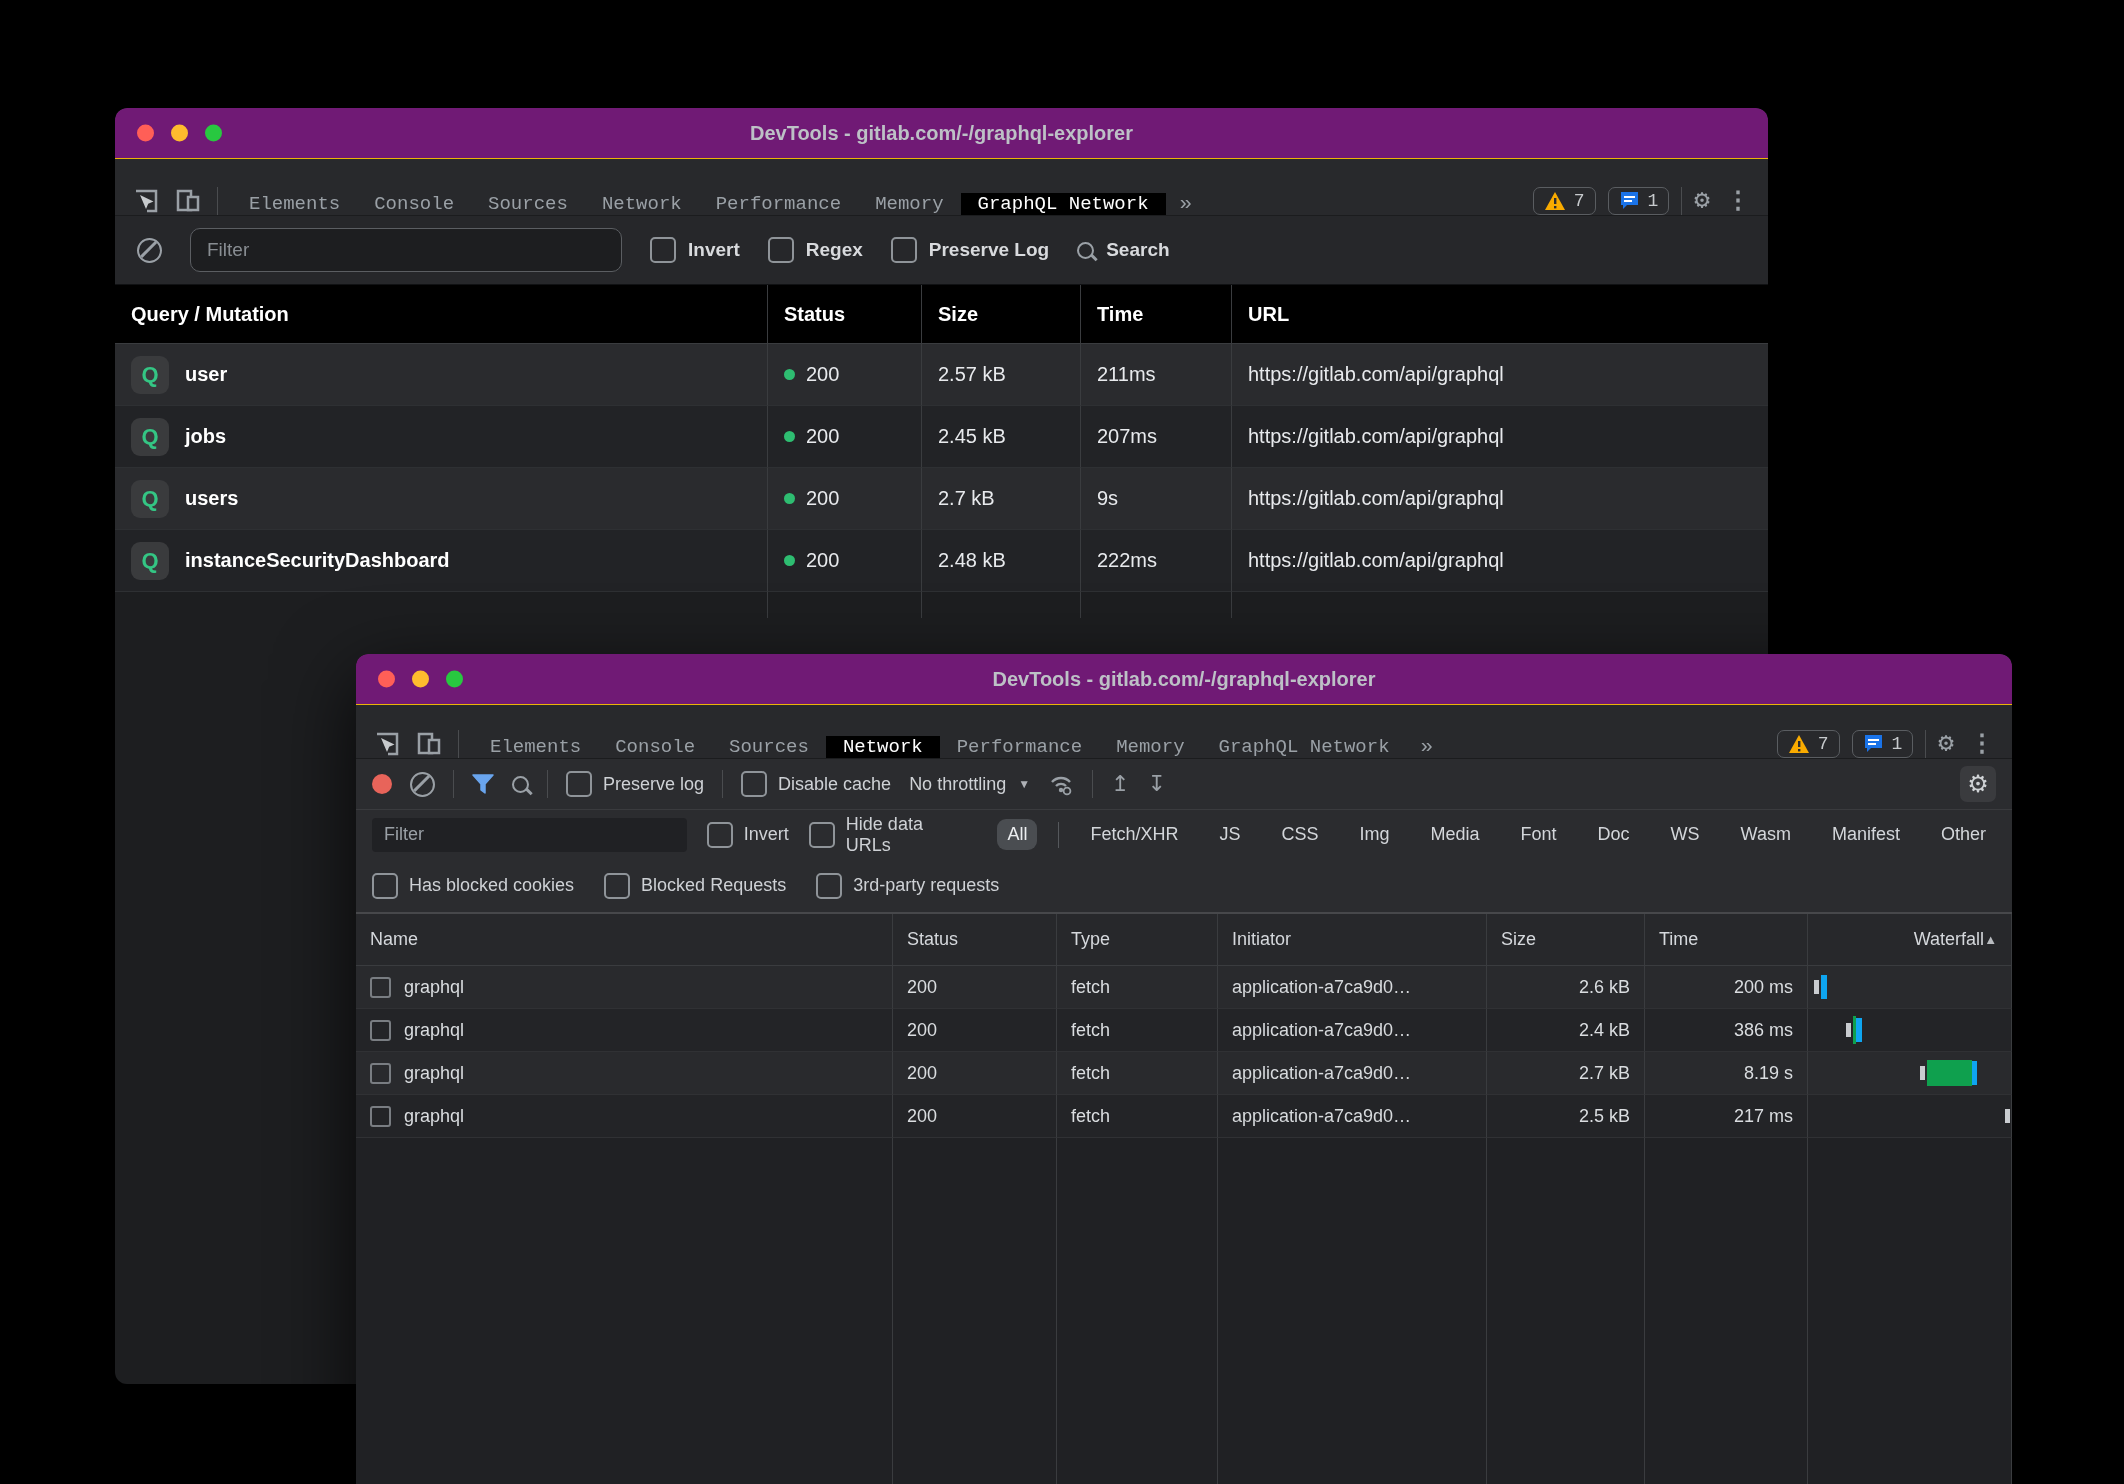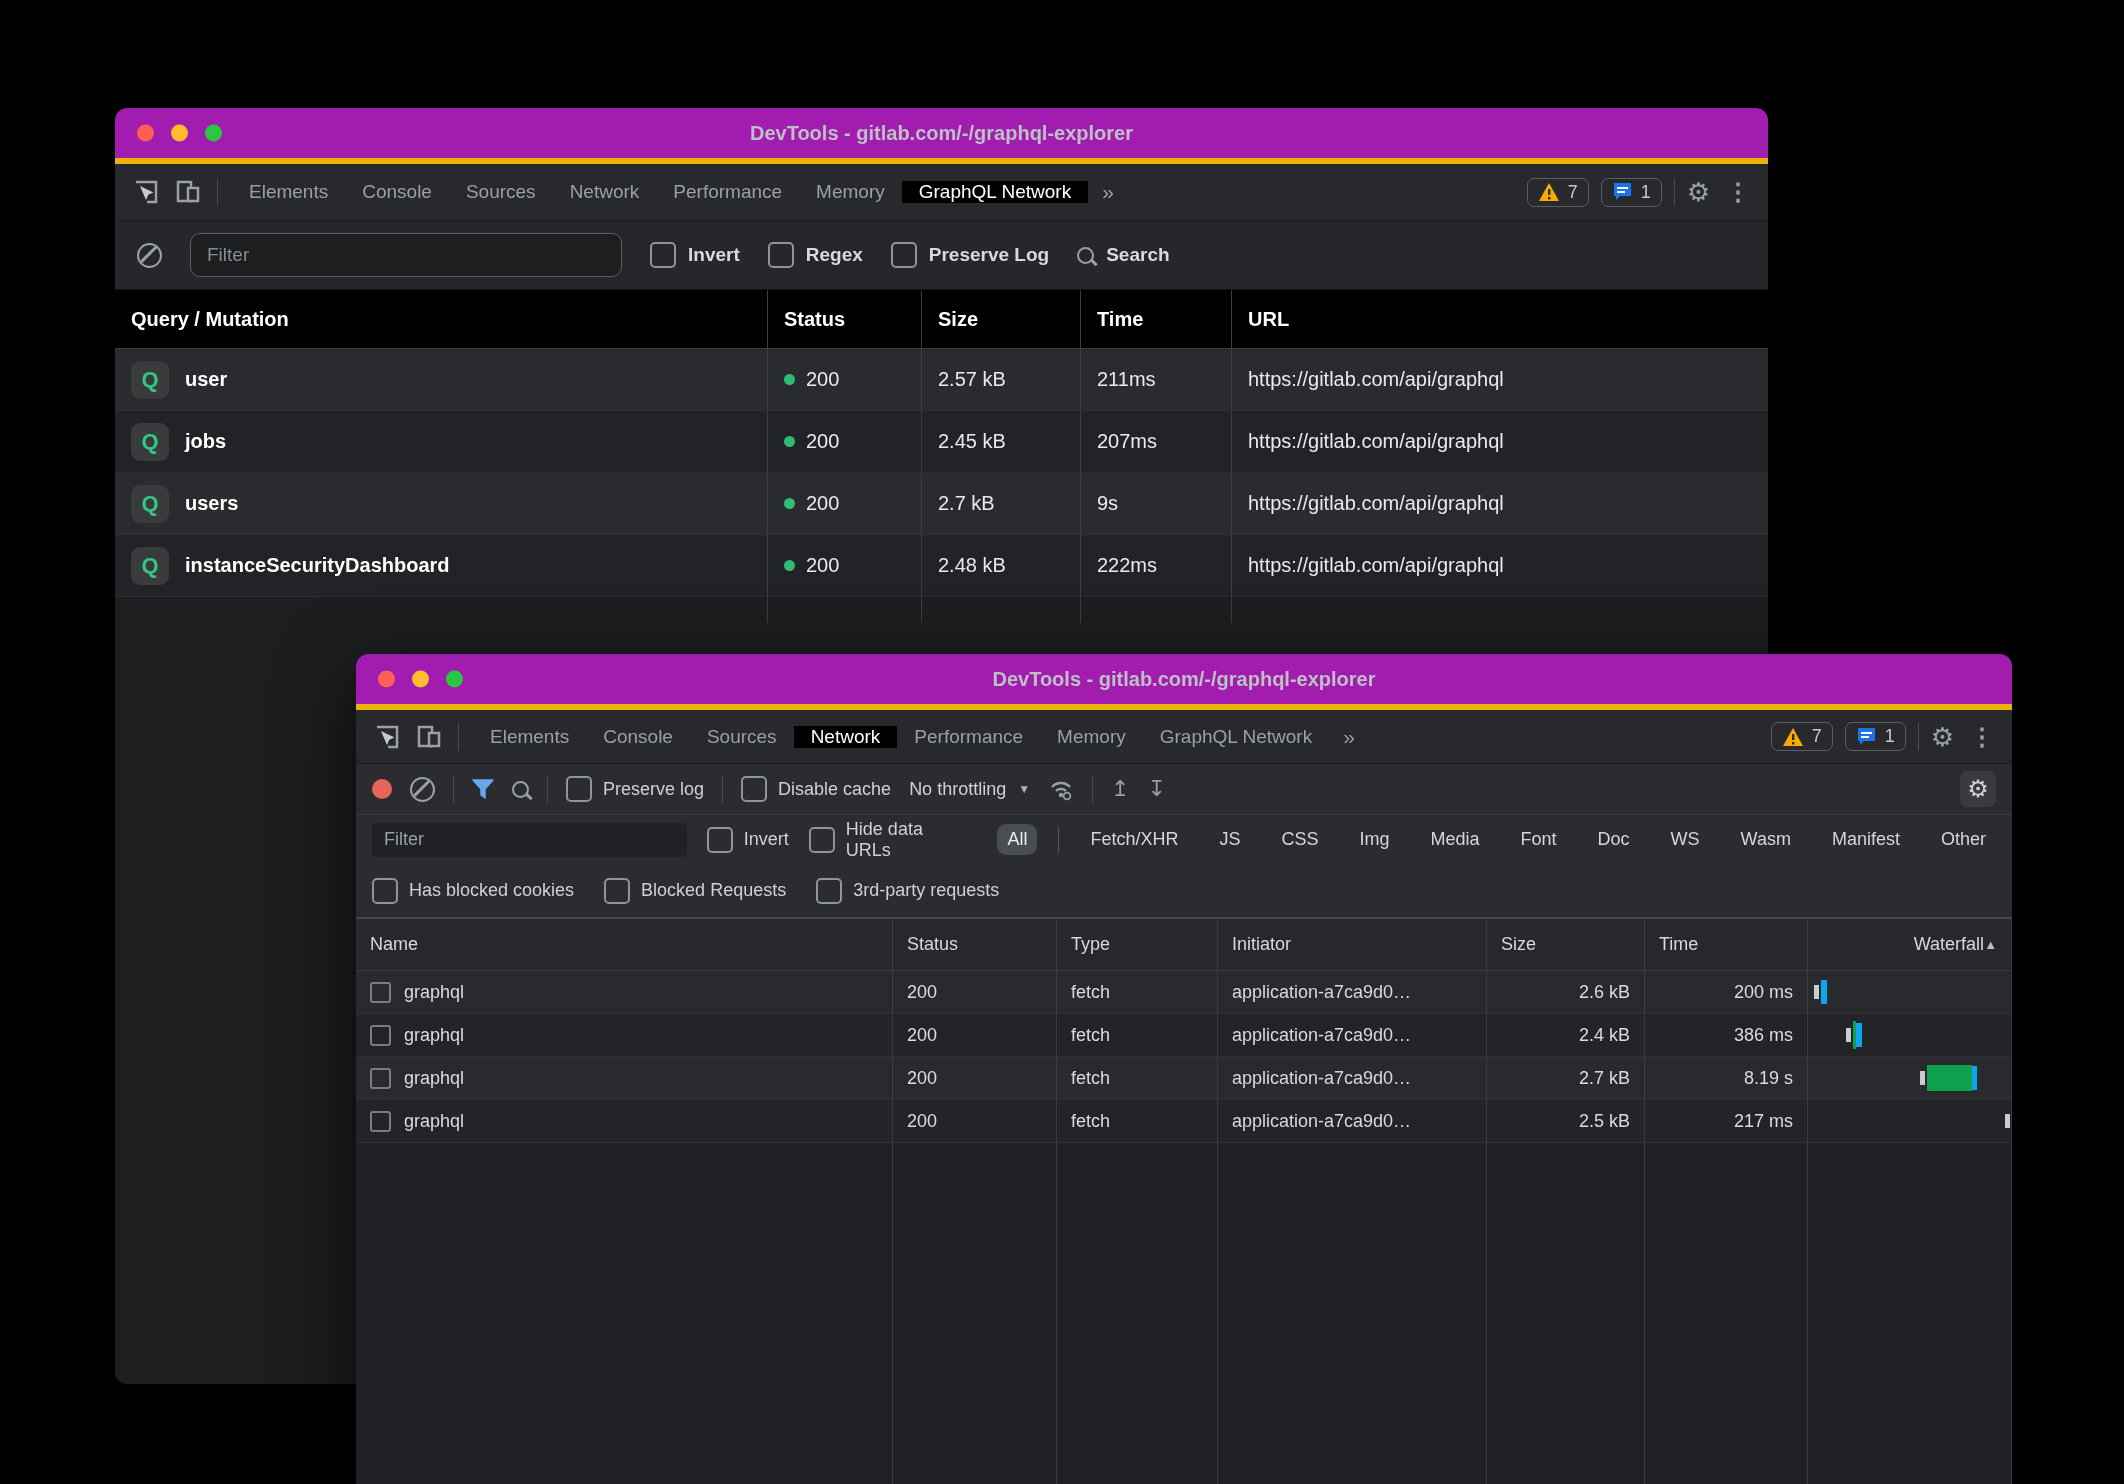--- a/index.html
+++ b/index.html
@@ -1,27 +1,27 @@
 <!DOCTYPE html>
 <html><head>
 <meta charset="utf-8">
 <style>
   html,body{margin:0;padding:0;background:#000;}
   .stage{position:relative;width:2124px;height:1484px;background:#000;overflow:hidden;
          font-family:"Liberation Sans", sans-serif;-webkit-font-smoothing:antialiased;}
   .win{position:absolute;box-shadow:0 24px 80px rgba(0,0,0,.8);}
   
-  .titlebar{height:50px;background:#a21caf;display:flex;align-items:center;justify-content:center;
-            position:relative;border-radius:12px 12px 0 0;border-bottom:6px solid #eab308;}
+  .titlebar{height:50px;background:#701a75;display:flex;align-items:center;justify-content:center;
+            position:relative;border-radius:12px 12px 0 0;border-bottom:1px solid #eab308;}
   .title{font-size:20px;font-weight:bold;color:#bdc1c6;}
   .lights{position:absolute;left:22px;top:50%;transform:translateY(-50%);display:flex;gap:17px;}
   .light{width:17px;height:17px;border-radius:50%;}
   .light.red{background:#ff5f57}.light.yellow{background:#febc2e}.light.green{background:#28c840}
   
-  .tabbar{display:flex;align-items:center;background:#28292c;border-bottom:1px solid #1b1c1e;}
+  .tabbar{display:flex;align-items:flex-end;background:#28292c;border-bottom:1px solid #1b1c1e;font-family:Liberation Mono, monospace;}
   .tbicons{display:flex;align-items:center;gap:16px;padding:0 14px 0 18px;}
   .tbsep{width:1px;height:28px;background:#4a4c4f;align-self:center;}
   .tab{display:flex;align-items:center;padding:0 17px;font-size:19px;color:#9aa0a6;cursor:default;}
   .tab.selected{background:#000;color:#fff;}
   .moretabs{display:flex;align-items:center;padding:0 14px;color:#9aa0a6;font-size:21px;}
   .tb-right{margin-left:auto;display:flex;align-items:center;gap:12px;padding-right:14px;}
   .badge{display:flex;align-items:center;gap:8px;border:1px solid #5a5d61;border-radius:7px;
          padding:3px 10px;color:#c7cacd;font-size:18px;}
   .gear{color:#9aa0a6;font-size:26px;line-height:1;}
   .kebab{color:#9aa0a6;font-size:24px;font-weight:bold;letter-spacing:0;padding:0 4px;}

